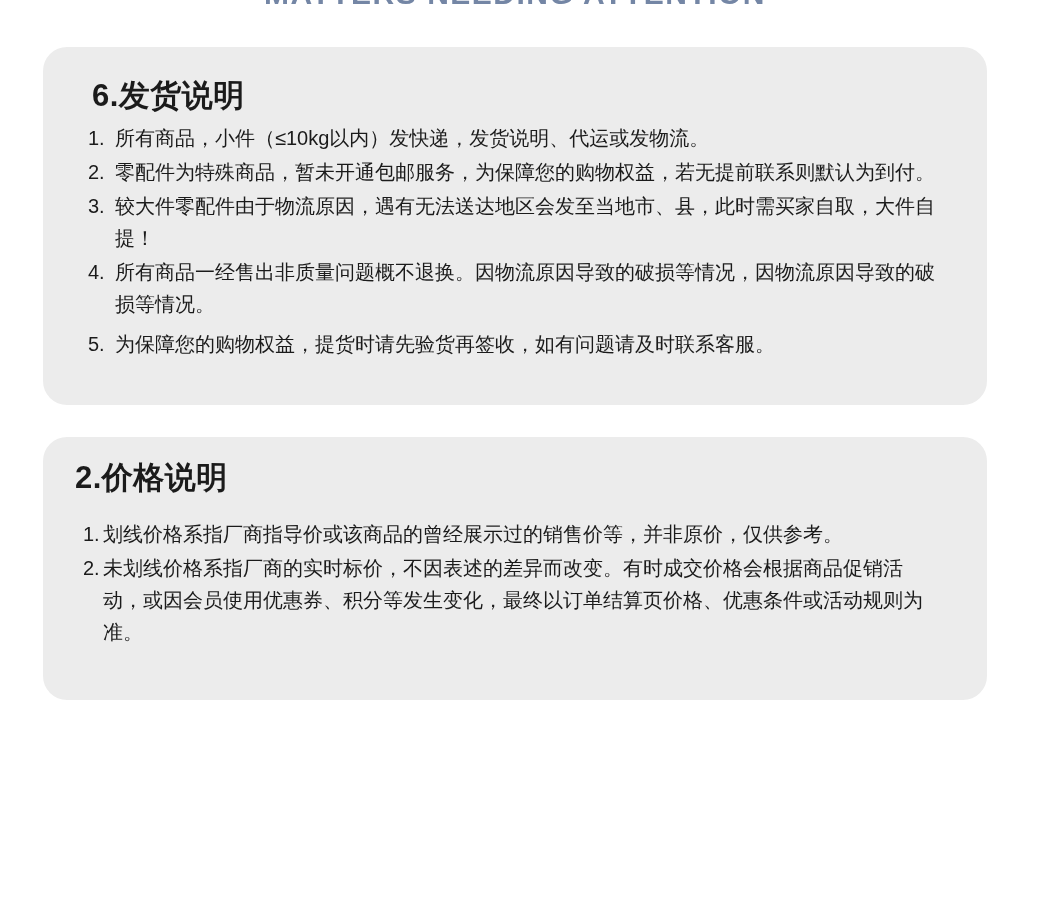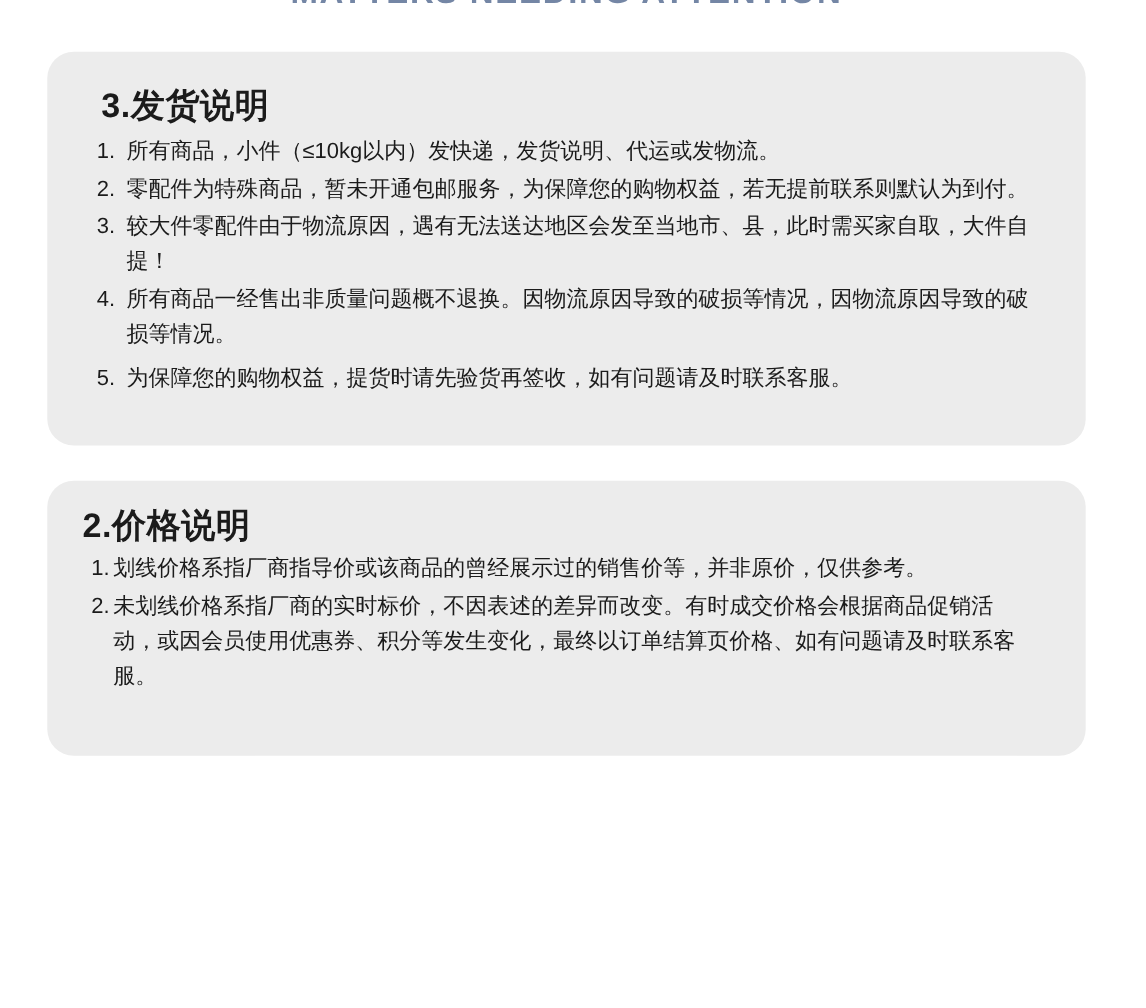--- a/index.html
+++ b/index.html
@@ -49,21 +49,21 @@
   }
   .box-heading {
     font-size: 31px;
     font-weight: 700;
     color: #1b1b1b;
     line-height: 1.25;
     margin-bottom: 6px;
     letter-spacing: 0.5px;
   }
   .box-1 .box-heading { margin-left: 4px; }
-  .box-2 .box-heading { margin-left: -8px; margin-bottom: 3px; }
+  .box-2 .box-heading { margin-left: -8px; margin-bottom: 20px; }
   ul.notice-list {
     list-style: none;
   }
   .notice-list li {
     display: flex;
     font-size: 20px;
     line-height: 32px;
     color: #1b1b1b;
     margin: 2px 0;
   }
@@ -79,21 +79,21 @@
   }
 </style>
 </head>
 <body>
 
 <div class="page">
 
   <div class="page-title">MATTERS NEEDING ATTENTION</div>
 
   <section class="notice-box box-1">
-    <h2 class="box-heading">3.发货说明</h2>
+    <h2 class="box-heading">6.发货说明</h2>
     <ul class="notice-list">
 
         <li>
           <span class="num">1.</span>
           <span class="txt">所有商品，小件（≤10kg以内）发快递，发货说明、代运或发物流。</span>
         </li>
 
         <li>
           <span class="num">2.</span>
           <span class="txt">零配件为特殊商品，暂未开通包邮服务，为保障您的购物权益，若无提前联系则默认为到付。</span>
@@ -120,18 +120,18 @@
     <h2 class="box-heading">2.价格说明</h2>
     <ul class="notice-list">
 
         <li>
           <span class="num">1.</span>
           <span class="txt">划线价格系指厂商指导价或该商品的曾经展示过的销售价等，并非原价，仅供参考。</span>
         </li>
 
         <li>
           <span class="num">2.</span>
-          <span class="txt">未划线价格系指厂商的实时标价，不因表述的差异而改变。有时成交价格会根据商品促销活动，或因会员使用优惠券、积分等发生变化，最终以订单结算页价格、如有问题请及时联系客服。</span>
+          <span class="txt">未划线价格系指厂商的实时标价，不因表述的差异而改变。有时成交价格会根据商品促销活动，或因会员使用优惠券、积分等发生变化，最终以订单结算页价格、优惠条件或活动规则为准。</span>
         </li>
       </ul>
   </section>
 
 </div>
 
 </body></html>

